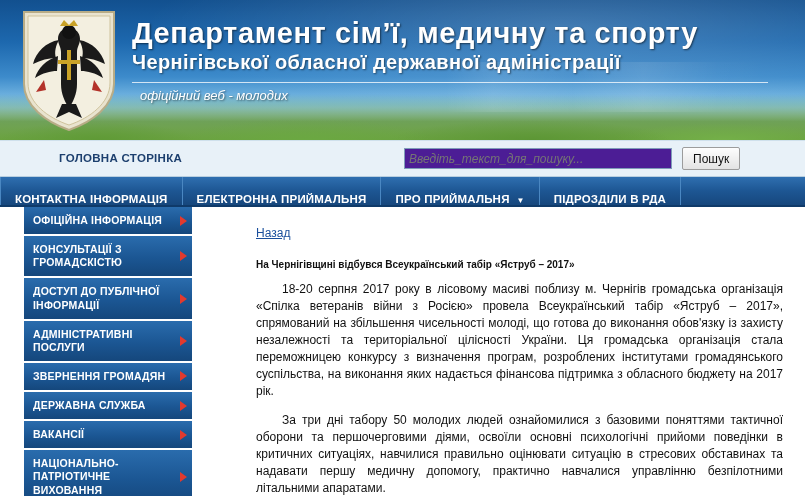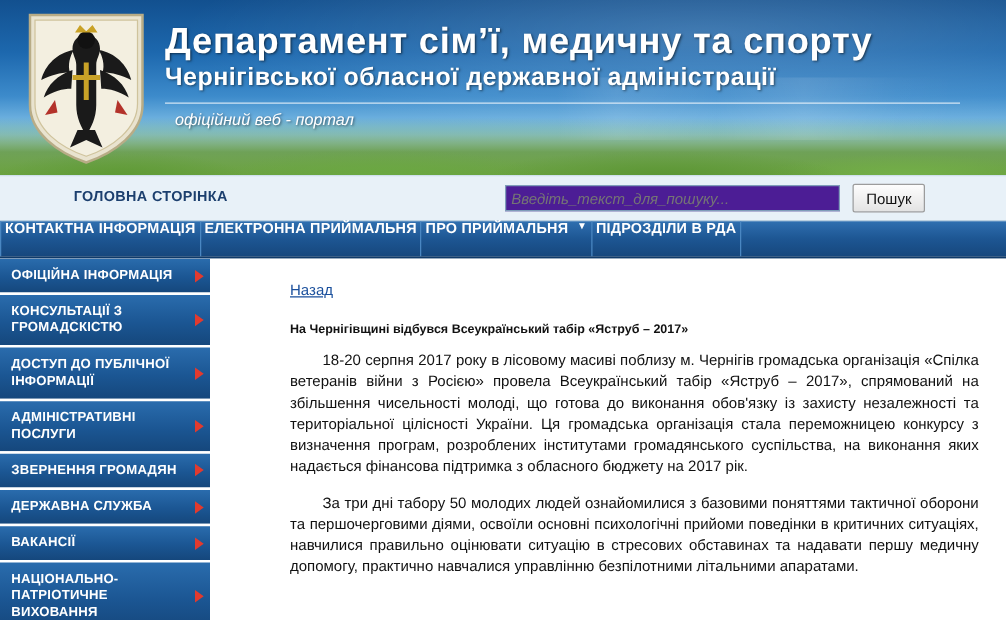--- a/index.html
+++ b/index.html
@@ -157,45 +157,46 @@
     position: relative;
     width: 805px;
     height: 30px;
     background: linear-gradient(to bottom, #2f6fb0 0%, #1d5693 50%, #16477d 100%);
     border-bottom: 2px solid #0f3a69;
     display: flex;
     align-items: stretch;
   }
   .topnav-item {
     display: flex;
-    align-items: flex-start;
+    align-items: flex-end;
     justify-content: center;
     color: #ffffff;
     font-size: 11.5px;
     font-weight: bold;
     letter-spacing: 0.2px;
-    padding: 0 3px;
+    padding: 0 14px;
     border-right: 1px solid #4a87c2;
     cursor: pointer;
     white-space: nowrap;
   }
   .topnav-item:first-child { border-left: 1px solid #4a87c2; }
   .topnav-item .caret {
     margin-left: 7px;
     font-size: 8px;
     line-height: 1;
   }
 
   
   .body-area {
     position: relative;
     width: 805px;
     height: 289px;
     display: flex;
     background: #ffffff;
+    padding-left: 24px;
   }
 
   
   .sidebar {
     width: 168px;
     background: #ffffff;
     flex: 0 0 168px;
   }
   .side-item {
     position: relative;
@@ -292,21 +293,21 @@
         <path d="M48 98 L42 112 L55 106 L68 112 L62 98 Z" fill="#1a1a1a"></path>
         <path d="M30 74 L22 86 L32 84 Z" fill="#b3322a"></path>
         <path d="M80 74 L88 86 L78 84 Z" fill="#b3322a"></path>
       </svg>
     </div>
 
     <div class="banner-text">
       <div class="banner-line1">Департамент сім’ї, медичну та спорту</div>
       <div class="banner-line2">Чернігівської обласної державної адміністрації</div>
       <div class="banner-rule"></div>
-      <div class="banner-line3">офіційний веб - портал</div>
+      <div class="banner-line3">офіційний веб - молодих</div>
     </div>
   </div>
 
   <div class="searchbar">
     <a class="home-link" href="#">ГОЛОВНА СТОРІНКА</a>
     <input class="search-input" type="text" placeholder="Введіть_текст_для_пошуку..." style="">
     <button class="search-btn">Пошук</button>
   </div>
 
   <div class="topnav">

